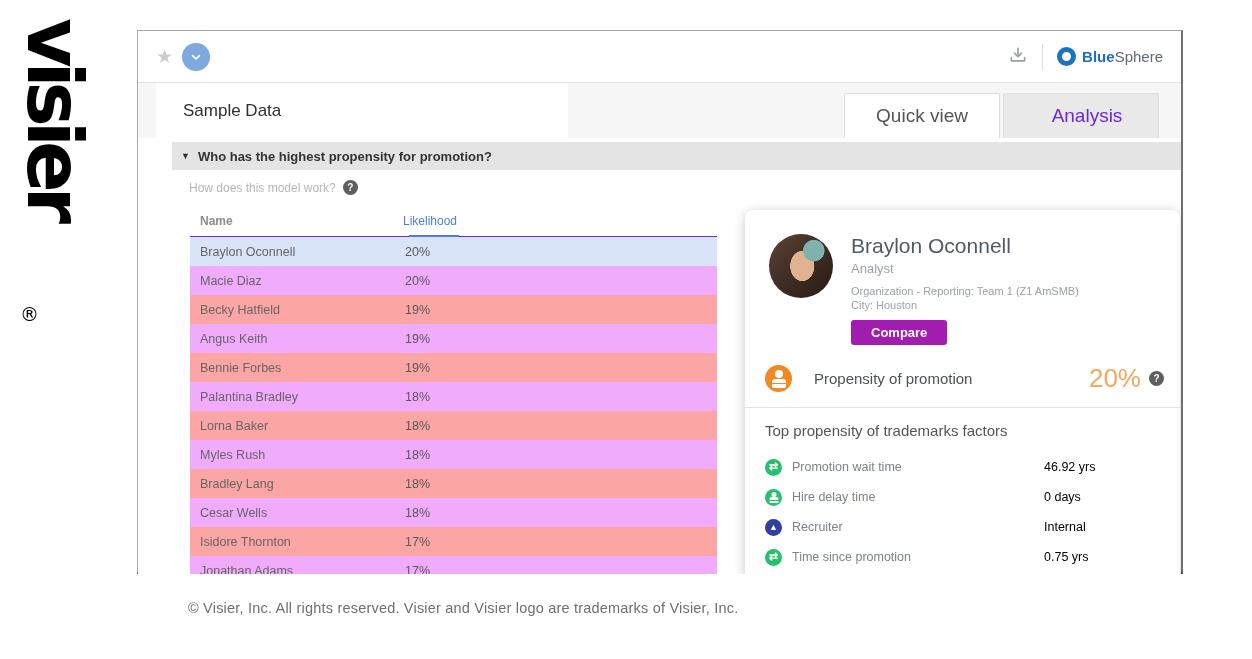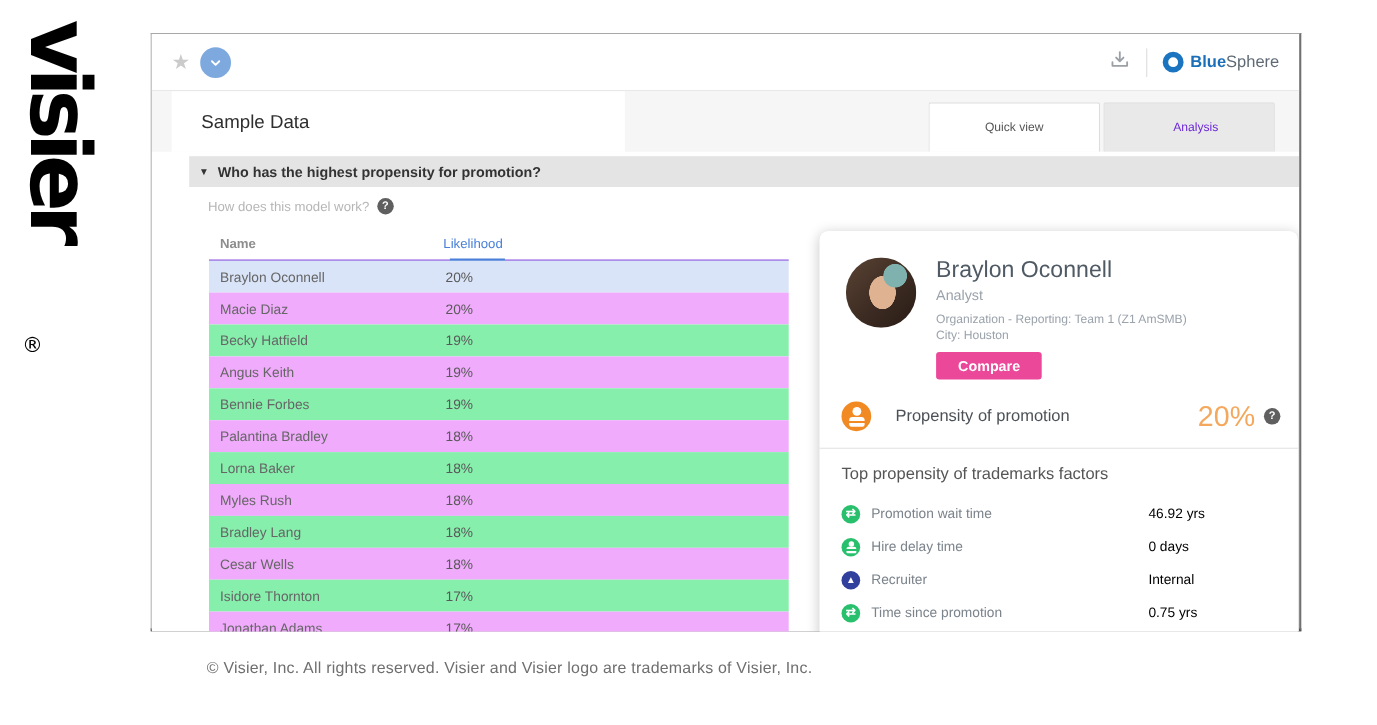--- a/index.html
+++ b/index.html
@@ -33,21 +33,21 @@
   .bs-blue { font-weight:700; color:#1b6fb8; font-size:15px; }
   .bs-sphere { color:#5f6a74; font-size:15px; }
 
   
   .titlebar { position:relative; height:55px; background:#f6f6f6; }
   .title-block { position:absolute; left:18px; top:0; width:412px; height:55px;
       background:#fff; display:flex; align-items:center; padding-left:27px; }
   .page-title { font-size:17px; color:#2f2f2f; }
   .tabs { position:absolute; right:22px; bottom:0; display:flex; }
   .tab { width:156px; height:45px; display:flex; align-items:center; justify-content:center;
-      font-size:11px; cursor:pointer; border-radius:2px 2px 0 0; }
+      font-size:19px; cursor:pointer; border-radius:2px 2px 0 0; }
   .tab.active { background:#fff; border:1px solid #ddd; border-bottom:none; color:#555; }
   .tab.inactive { background:#e9e9e9; border:1px solid #e0e0e0; border-bottom:none;
       color:#6d28d9; margin-left:3px;padding-left:12px; }
 
   
   .content { position:relative; height:436px; background:#fff; overflow:hidden; }
   .question-bar { position:absolute; left:34px; right:0; top:4px; height:28px;
       background:#e4e4e4; display:flex; align-items:center; padding-left:9px;
       cursor:pointer; }
   .q-caret { font-size:9px; color:#333; margin-right:8px; }
@@ -57,40 +57,40 @@
   .q-icon { width:15px; height:15px; border-radius:50%; background:#5f5f5f; color:#fff;
       display:inline-flex; align-items:center; justify-content:center; font-size:10px;
       font-weight:700; cursor:pointer; }
 
   
   .ptable { position:absolute; left:52px; top:74px; width:527px; }
   .thead { position:relative; height:25px; border-bottom:1px solid #6d28d9; }
   .th-name { position:absolute; left:10px; top:2px; font-size:12px; font-weight:700; color:#8d8d8d; cursor:pointer; }
   .th-like { position:absolute; left:213px; top:2px; font-size:12px; font-weight:400; color:#4a80d9; cursor:pointer; }
   .sort-bar { position:absolute; left:219px; bottom:-2px; width:50px; height:3px; background:#4a80d9; }
-  .trow { position:relative; height:29px; display:flex; align-items:center; cursor:pointer; background:#86efac; }
+  .trow { position:relative; height:29px; display:flex; align-items:center; cursor:pointer; background:#fca5a5; }
   .trow.striped { background:#f0abfc; }
   .trow.selected { background:#d9e4f8; }
   .cell-name { margin-left:10px; font-size:12.5px; color:#666; }
   .cell-like { position:absolute; left:215px; font-size:12.5px; color:#595959; }
 
   
   .card { position:absolute; left:607px; top:72px; width:435px; height:380px;
       background:#fff; border-radius:8px; box-shadow:0 2px 12px rgba(0,0,0,0.22); }
   .profile { display:flex; gap:18px; padding:24px 20px 0 24px; }
   .avatar { width:64px; height:64px; border-radius:50%; flex:none;
       background:
         radial-gradient(circle at 70% 26%, #7fb2ae 0 16%, rgba(127,178,174,0) 17%),
         radial-gradient(ellipse 32% 40% at 52% 50%, #dfb391 0 58%, rgba(223,179,145,0) 60%),
         linear-gradient(135deg, #5a4334 0%, #3c2b22 55%, #281c15 100%); }
   .p-name { font-size:21px; color:#4f5a64; }
   .p-title { font-size:13px; color:#9aa2ab; margin-top:3px; }
   .p-org { font-size:11px; color:#9aa2ab; margin-top:9px; }
   .p-city { font-size:11px; color:#9aa2ab; margin-top:2px; }
-  .compare-btn { margin-top:9px; background:#ec4899; color:#fff; font-size:13px;
+  .compare-btn { margin-top:9px; background:#a21caf; color:#fff; font-size:13px;
       font-weight:700; border:none; border-radius:3px; padding:5px 20px; cursor:pointer;
       font-family:"Liberation Sans", sans-serif; }
   .prop-row { display:flex; align-items:center; padding:18px 16px 13px 20px; }
   .prop-label { margin-left:22px; font-size:15px; color:#4b5157; flex:1; }
   .prop-value { font-size:26px; color:#f4a85e; font-weight:400; margin-right:8px; }
   .card-divider { border-top:1px solid #e3e3e3; }
   .factors { padding:14px 16px 0 20px; }
   .factors-title { font-size:15px; color:#555; margin-bottom:13px; }
   .factor-row { display:flex; align-items:center; height:30px; }
   .factor-label { margin-left:10px; font-size:12.5px; color:#7b838b; width:252px; }

